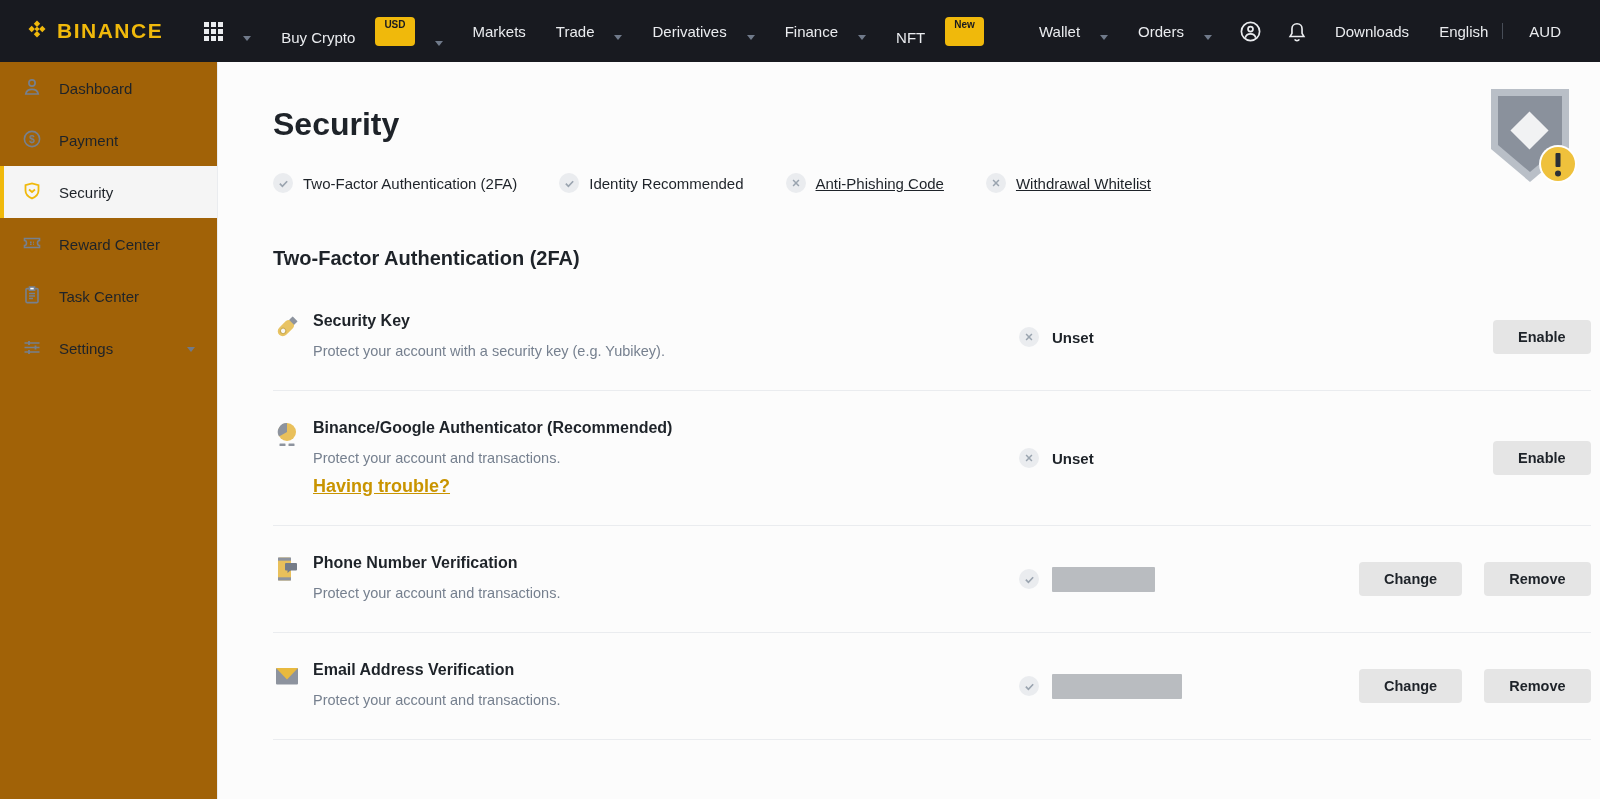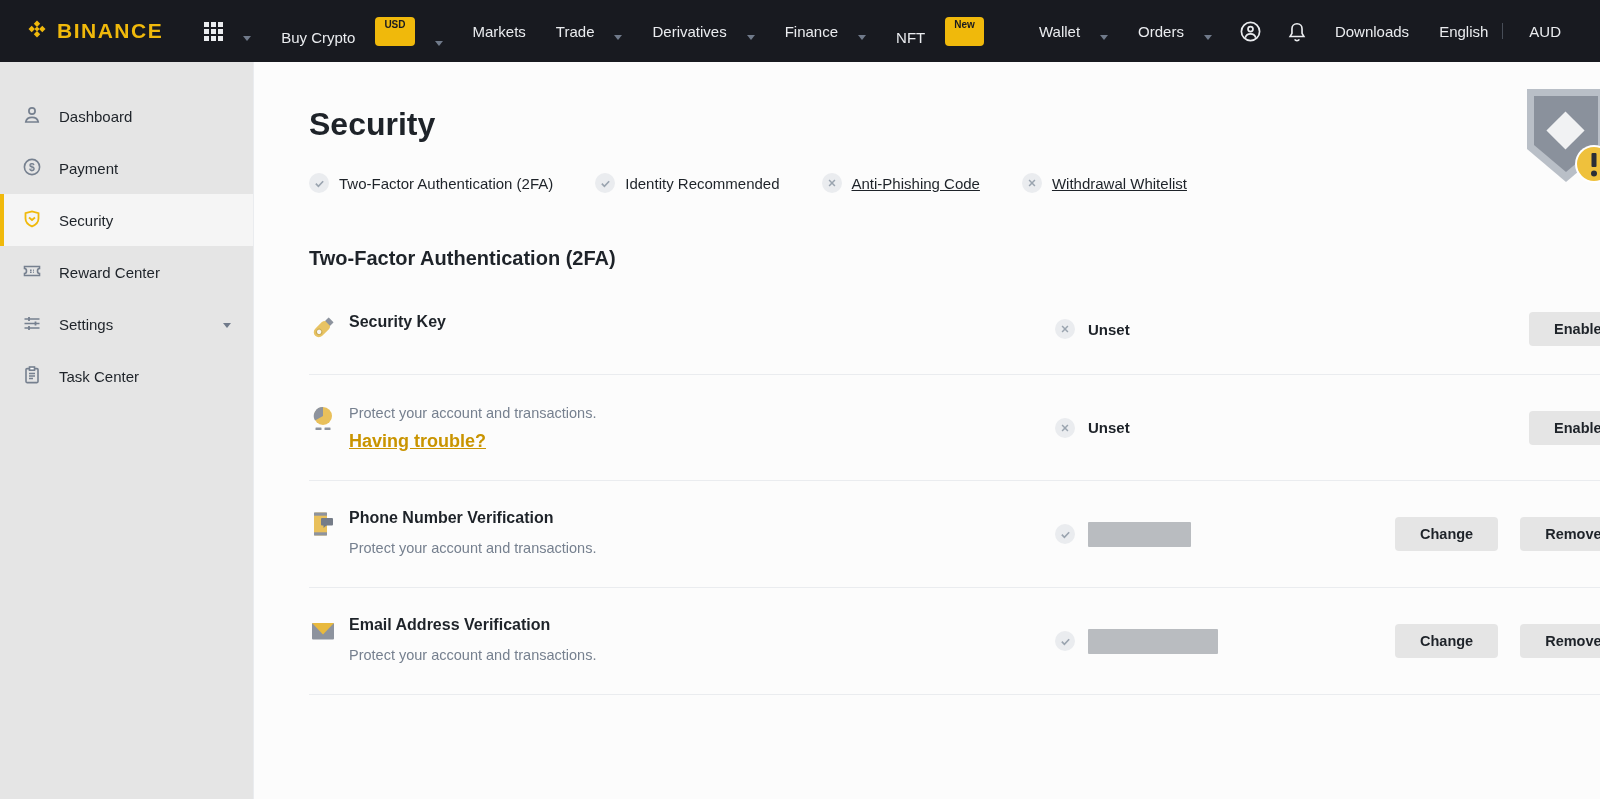--- a/index.html
+++ b/index.html
@@ -40,24 +40,24 @@
     border-radius: 4px;
   }
   .grid-icon { display: grid; grid-template-columns: repeat(3, 5px); grid-gap: 2px; }
   .grid-icon i { width: 5px; height: 5px; background: #EAECEF; display:block; }
   .nav-sep { width: 1px; height: 16px; background: #474D57; margin: 0 10px; }
   .nav-icon { margin: 0 12px; display:flex; align-items:center; cursor:pointer; }
 
   
   .layout { display: flex; height: 737px; }
   .sidebar {
-    width: 254px;
-    background: #e5e5e5;
+    width: 218px;
+    background: #a16207;
     border-right: 1px solid #EAECEF;
-    padding-top: 28px;
+    padding-top: 0;
     flex-shrink: 0;
   }
   .side-item {
     height: 52px;
     display: flex;
     align-items: center;
     gap: 17px;
     padding: 0 22px;
     font-size: 15px;
     color: #1E2329;
@@ -262,36 +262,36 @@
         <svg width="20" height="20" viewBox="0 0 20 20" fill="none" stroke="#76808F" stroke-width="1.6">
           <path d="M2.5 7.5 V5.5 H17.5 V7.5 C16.3 7.5 15.5 8.5 15.5 10 C15.5 11.5 16.3 12.5 17.5 12.5 V14.5 H2.5 V12.5 C3.7 12.5 4.5 11.5 4.5 10 C4.5 8.5 3.7 7.5 2.5 7.5 Z"></path>
           <path d="M8 9.2 h4 M8 11.2 h4" stroke-dasharray="1.6 1.6"></path>
         </svg>
       </span>
       <span>Reward Center</span>
     </div>
     <div class="side-item">
       <span>
         <svg width="20" height="20" viewBox="0 0 20 20" fill="none" stroke="#76808F" stroke-width="1.6">
-          <path d="M2.5 6 h15 M2.5 10.5 h15 M2.5 15 h15"></path>
-          <path d="M7 4 v4 M13.5 8.5 v4 M7 13 v4" stroke-width="1.8"></path>
-        </svg>
-      </span>
-      <span>Settings</span>
-      <span class="caret side-caret"></span>
-    </div>
-    <div class="side-item">
-      <span>
-        <svg width="20" height="20" viewBox="0 0 20 20" fill="none" stroke="#76808F" stroke-width="1.6">
           <rect x="4" y="3.6" width="12" height="14" rx="1"></rect>
           <rect x="7.5" y="2" width="5" height="3.2" fill="#fff"></rect>
           <path d="M7 8.5 h6 M7 11 h6 M7 13.5 h4"></path>
         </svg>
       </span>
       <span>Task Center</span>
+    </div>
+    <div class="side-item">
+      <span>
+        <svg width="20" height="20" viewBox="0 0 20 20" fill="none" stroke="#76808F" stroke-width="1.6">
+          <path d="M2.5 6 h15 M2.5 10.5 h15 M2.5 15 h15"></path>
+          <path d="M7 4 v4 M13.5 8.5 v4 M7 13 v4" stroke-width="1.8"></path>
+        </svg>
+      </span>
+      <span>Settings</span>
+      <span class="caret side-caret"></span>
     </div>
   </div>
 
   <div class="main">
 
     <div class="shield-badge">
       <svg width="94" height="102" viewBox="0 0 94 102">
         <path d="M8 4 H86 V64 L47 97 L8 64 Z" fill="#B9BFC7"></path>
         <path d="M15 11 H79 V60 L47 87 L15 60 Z" fill="#8A919C"></path>
         <rect x="33" y="32" width="27" height="27" transform="rotate(45 46.5 45.5)" fill="#F1F2F3"></rect>
@@ -347,20 +347,21 @@
           <svg width="28" height="28" viewBox="0 0 28 28">
             <g transform="rotate(45 14 14)">
               <rect x="9" y="6" width="10" height="19" rx="5" fill="#E8C363"></rect>
               <rect x="10.5" y="2.5" width="7" height="5" rx="0.5" fill="#8D939E"></rect>
               <circle cx="14" cy="19.5" r="2.7" fill="#F6F6F6" stroke="#C9A94F" stroke-width="1"></circle>
             </g>
           </svg>
         </span>
         <div>
           <div class="row-title">Security Key</div>
+          <div class="row-desc">Protect your account with a security key (e.g. Yubikey).</div>
         </div>
       </div>
       <div class="row-status">
         <span class="circle-ic">
           <svg width="10" height="10" viewBox="0 0 12 12" fill="none" stroke="#9AA4AF" stroke-width="1.8">
               <path d="M2.5 2.5 L9.5 9.5 M9.5 2.5 L2.5 9.5"></path>
             </svg>
         </span>
         <span class="status-label">Unset</span>
       </div>
@@ -373,20 +374,21 @@
       <div class="row-main">
         <span class="row-icon">
           <svg width="28" height="28" viewBox="0 0 28 28">
             <circle cx="14" cy="12" r="9" fill="#E9C05B"></circle>
             <path d="M14 12 L14 3 A9 9 0 0 0 6 16.5 Z" fill="#8D939E"></path>
             <rect x="6.5" y="23.5" width="6" height="2.6" rx="0.5" fill="#8D939E"></rect>
             <rect x="15.5" y="23.5" width="6" height="2.6" rx="0.5" fill="#8D939E"></rect>
           </svg>
         </span>
         <div>
+          <div class="row-title">Binance/Google Authenticator (Recommended)</div>
           <div class="row-desc">Protect your account and transactions.</div>
           <span class="row-link">Having trouble?</span>
         </div>
       </div>
       <div class="row-status">
         <span class="circle-ic">
           <svg width="10" height="10" viewBox="0 0 12 12" fill="none" stroke="#9AA4AF" stroke-width="1.8">
               <path d="M2.5 2.5 L9.5 9.5 M9.5 2.5 L2.5 9.5"></path>
             </svg>
         </span>

